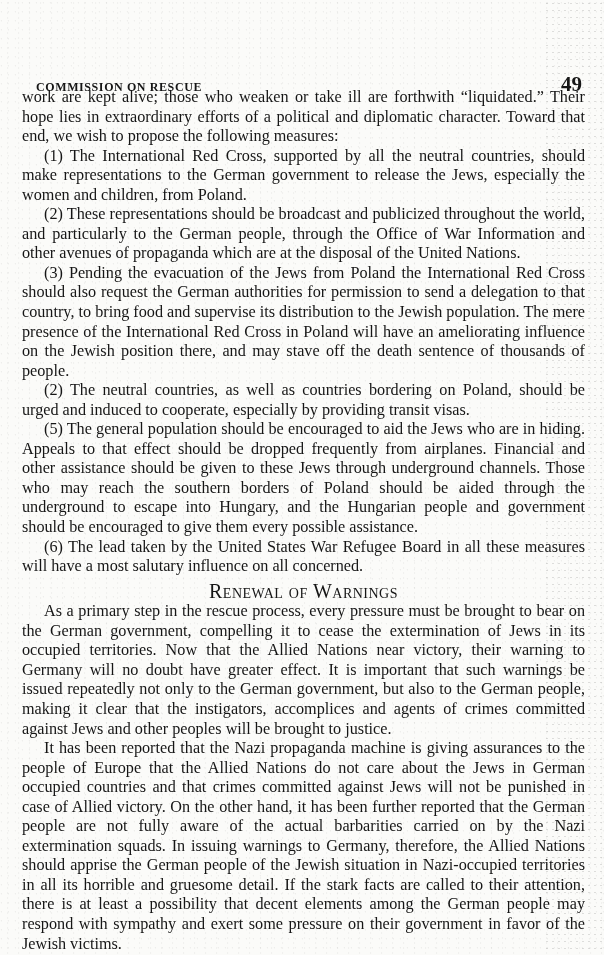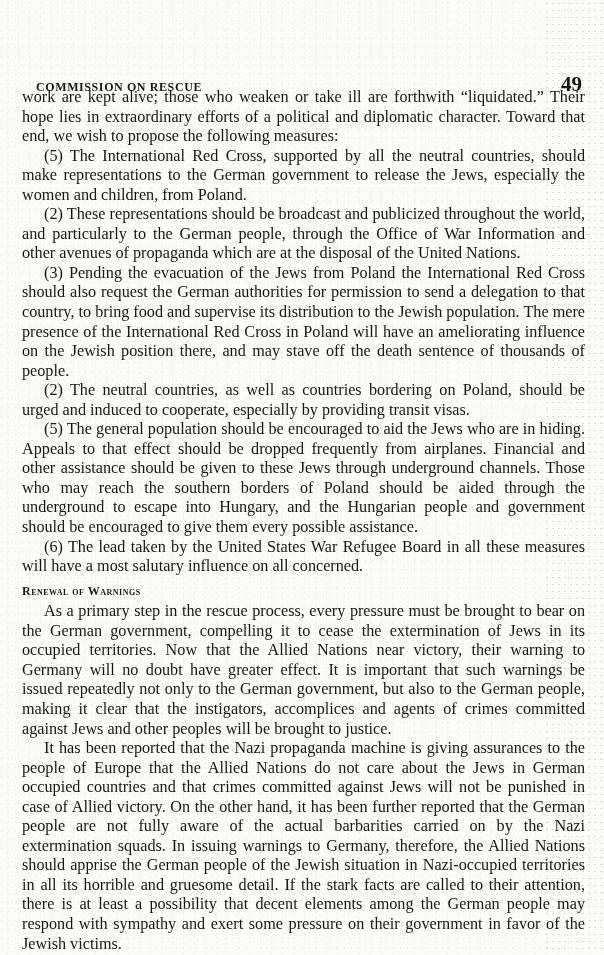--- a/index.html
+++ b/index.html
@@ -33,40 +33,40 @@
   .running-head .folio { font-size: 21px; font-weight: bold; }
   .body {
     position: absolute; top: 88px; left: 22px; width: 563px;
     font-size: 16.2px; line-height: 19.55px;
     text-align: justify;
   }
   .body p { margin: 0; text-indent: 0; }
   .body p.indent { text-indent: 22px; }
   .body p.noindent { text-indent: 0; }
   .heading {
-    font-variant: small-caps; font-weight: bold;
-    font-size: 12px; letter-spacing: 0.5px;
+    text-align: center; font-variant: small-caps; font-weight: normal;
+    font-size: 20px; letter-spacing: 0.5px;
     margin: 5px 0 1px 0;
     text-indent: 0;
   }
 </style>
 </head>
 <body>
 
 <div class="speckle"></div>
 <div class="speckle-right"></div>
 
 <div class="running-head">
   <span class="title">COMMISSION ON RESCUE</span>
   <span class="folio">49</span>
 </div>
 
 <div class="body">
   <p class="noindent">work are kept alive; those who weaken or take ill are forthwith “liquidated.” Their hope lies in extraordinary efforts of a political and diplomatic character. Toward that end, we wish to propose the following measures:</p>
-  <p class="indent">(5) The International Red Cross, supported by all the neutral countries, should make representations to the German government to release the Jews, especially the women and children, from Poland.</p>
+  <p class="indent">(1) The International Red Cross, supported by all the neutral countries, should make representations to the German government to release the Jews, especially the women and children, from Poland.</p>
   <p class="indent">(2) These representations should be broadcast and publicized throughout the world, and particularly to the German people, through the Office of War Information and other avenues of propaganda which are at the disposal of the United Nations.</p>
   <p class="indent">(3) Pending the evacuation of the Jews from Poland the International Red Cross should also request the German authorities for permission to send a delegation to that country, to bring food and supervise its distribution to the Jewish population. The mere presence of the International Red Cross in Poland will have an ameliorating influence on the Jewish position there, and may stave off the death sentence of thousands of people.</p>
   <p class="indent">(2) The neutral countries, as well as countries bordering on Poland, should be urged and induced to cooperate, especially by providing transit visas.</p>
   <p class="indent">(5) The general population should be encouraged to aid the Jews who are in hiding. Appeals to that effect should be dropped frequently from airplanes. Financial and other assistance should be given to these Jews through underground channels. Those who may reach the southern borders of Poland should be aided through the underground to escape into Hungary, and the Hungarian people and government should be encouraged to give them every possible assistance.</p>
   <p class="indent">(6) The lead taken by the United States War Refugee Board in all these measures will have a most salutary influence on all concerned.</p>
 
   <div class="heading">Renewal of Warnings</div>
 
   <p class="indent">As a primary step in the rescue process, every pressure must be brought to bear on the German government, compelling it to cease the extermination of Jews in its occupied territories. Now that the Allied Nations near victory, their warning to Germany will no doubt have greater effect. It is important that such warnings be issued repeatedly not only to the German government, but also to the German people, making it clear that the instigators, accomplices and agents of crimes committed against Jews and other peoples will be brought to justice.</p>
   <p class="indent">It has been reported that the Nazi propaganda machine is giving assurances to the people of Europe that the Allied Nations do not care about the Jews in German occupied countries and that crimes committed against Jews will not be punished in case of Allied victory. On the other hand, it has been further reported that the German people are not fully aware of the actual barbarities carried on by the Nazi extermination squads. In issuing warnings to Germany, therefore, the Allied Nations should apprise the German people of the Jewish situation in Nazi-occupied territories in all its horrible and gruesome detail. If the stark facts are called to their attention, there is at least a possibility that decent elements among the German people may respond with sympathy and exert some pressure on their government in favor of the Jewish victims.</p>

